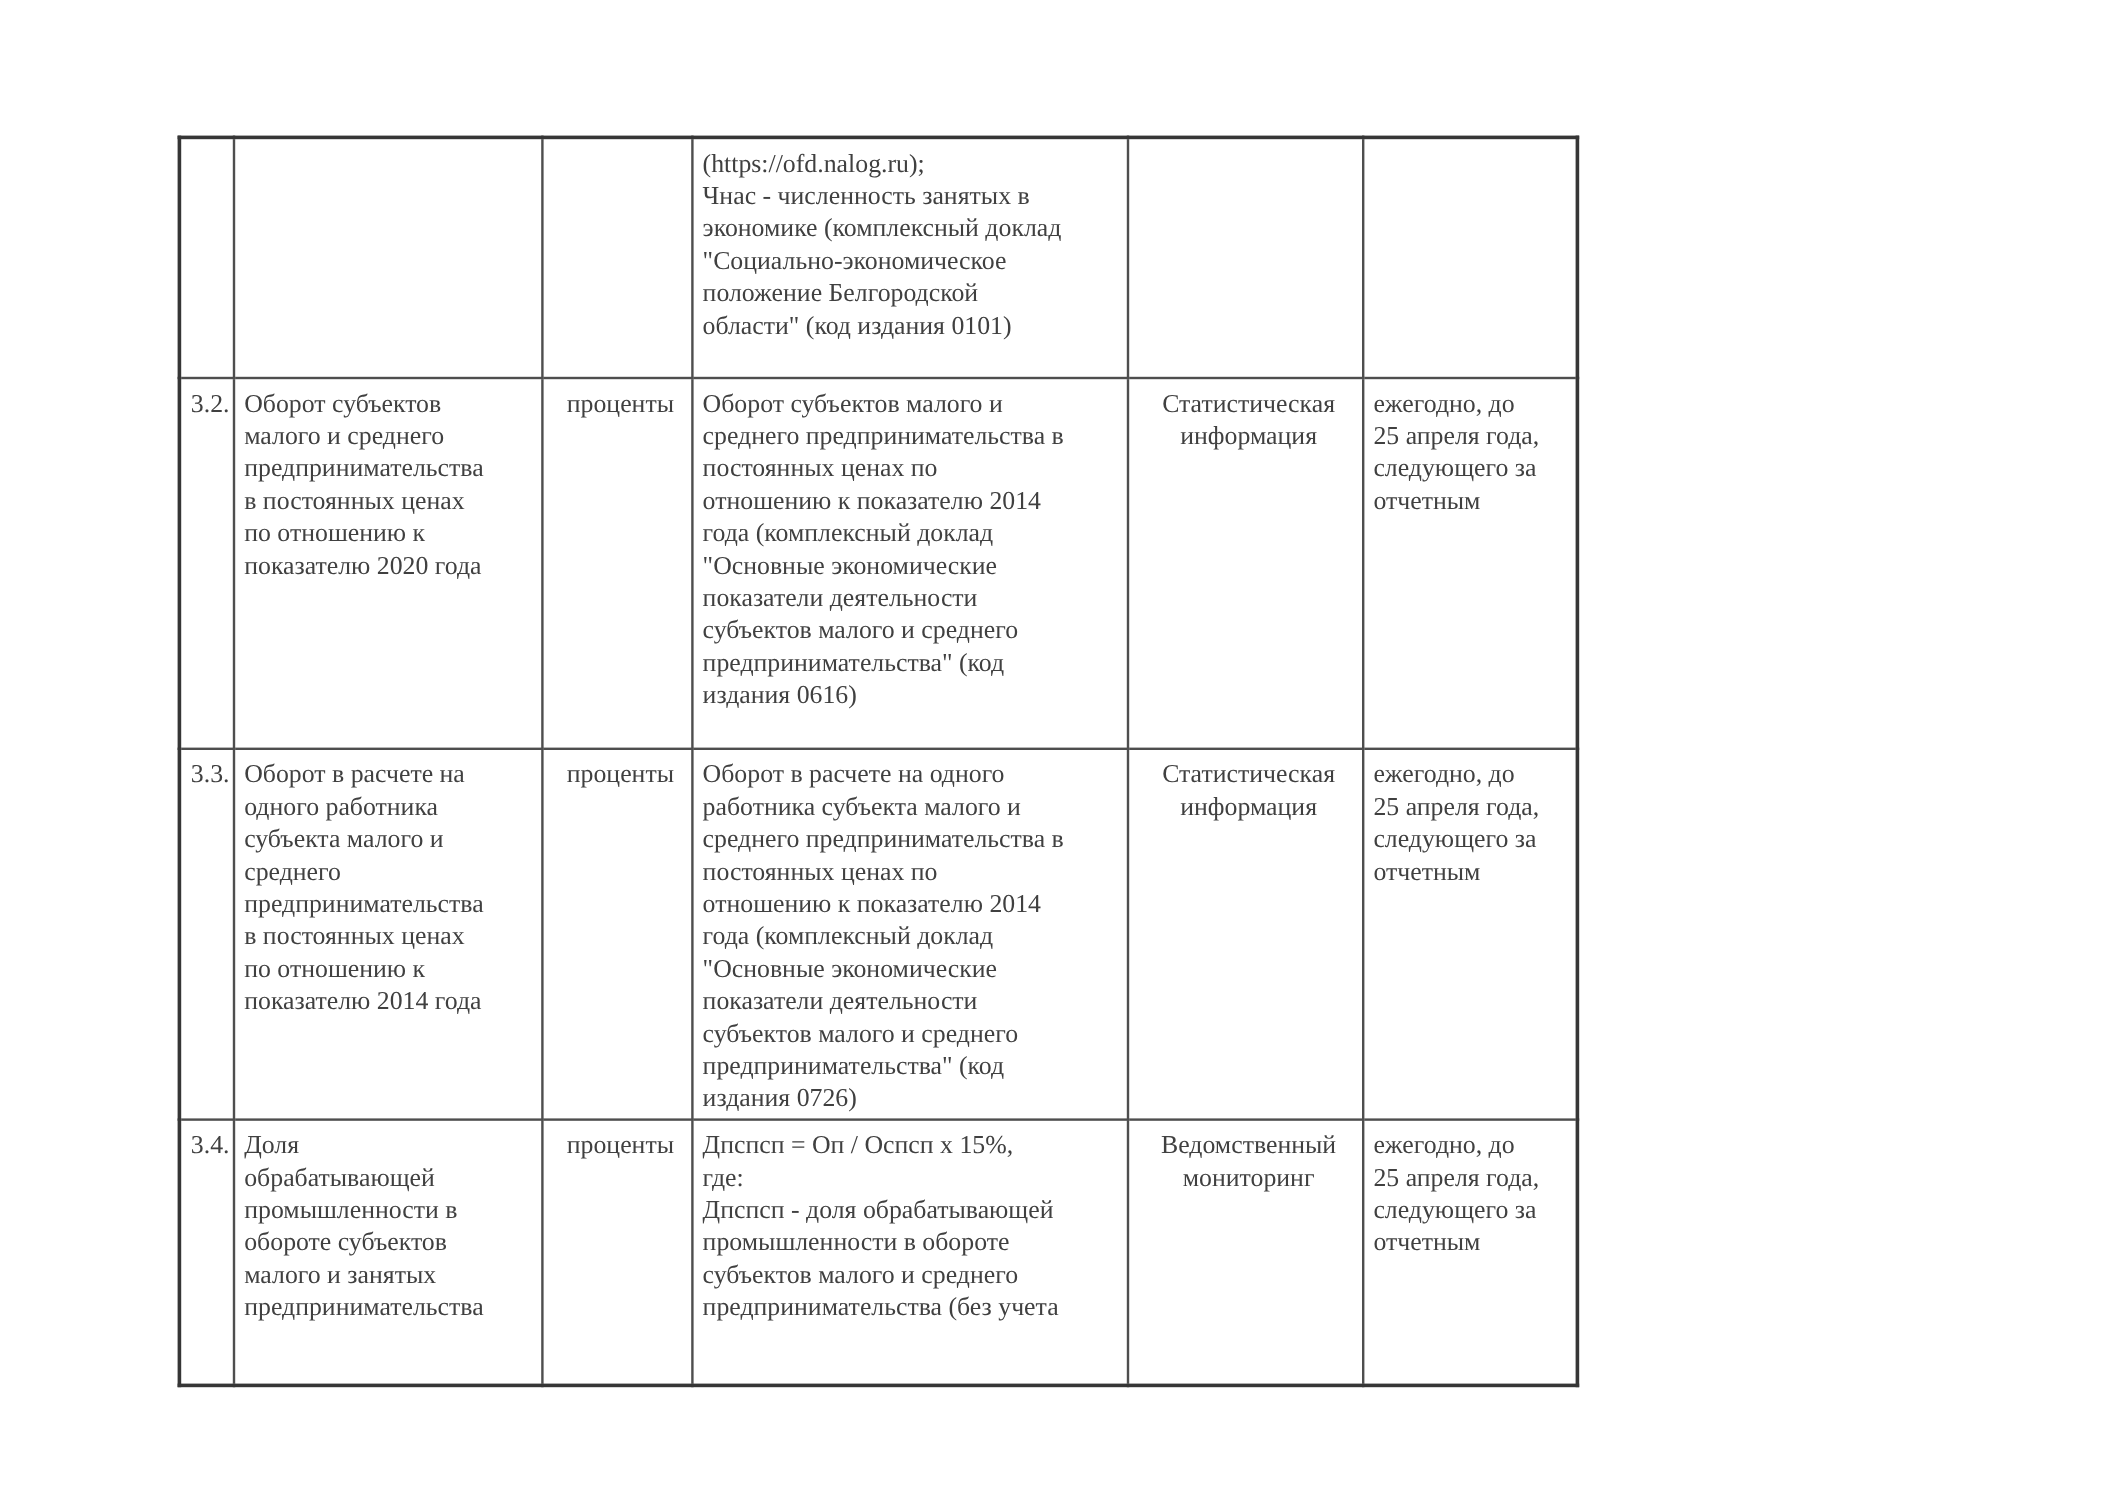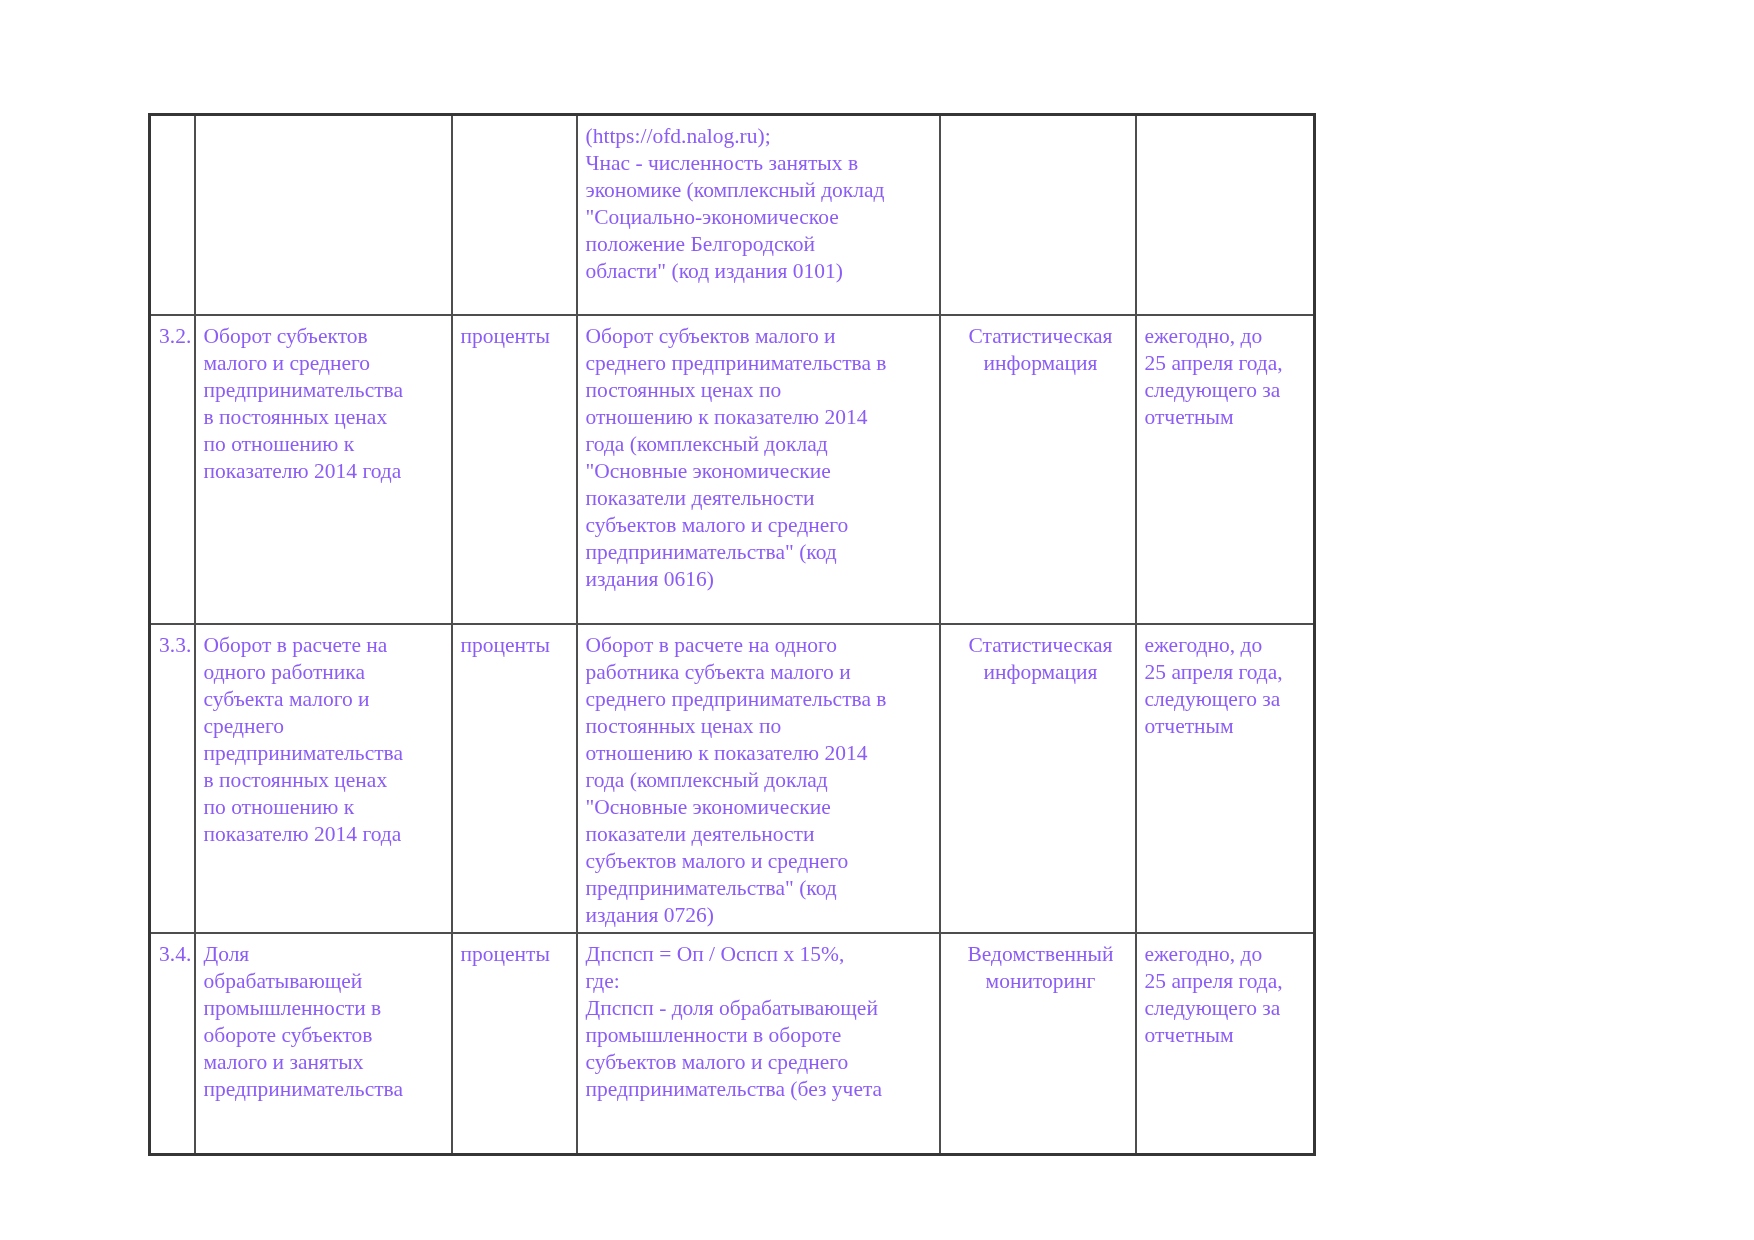--- a/index.html
+++ b/index.html
@@ -7,21 +7,21 @@
     padding: 0;
     background: #ffffff;
   }
   .page {
     position: relative;
     width: 1754px;
     height: 1240px;
     background: #ffffff;
     overflow: hidden;
     font-family: "Liberation Serif", "DejaVu Serif", serif;
-    color: #8b5cf6;
+    color: #404040;
   }
   table.doc-table {
     position: absolute;
     left: 148px;
     top: 113px;
     width: 1165px;
     height: 1043px;
     border-collapse: collapse;
     table-layout: fixed;
     border: 3px solid #363636;
@@ -29,21 +29,21 @@
   table.doc-table td {
     border: 2px solid #4e4e4e;
     vertical-align: top;
     font-size: 21.5px;
     line-height: 27px;
     white-space: pre;
     overflow: hidden;
     padding: 7px 2px 0 8px;
   }
   td.c-num    { padding-left: 4px; padding-right: 0; }
-  td.c-unit   { padding-left: 2px; }
+  td.c-unit   { text-align: center; padding-left: 2px; }
   td.c-source { text-align: center; padding-left: 2px; margin-top: 32px; }
   td.c-name   { padding-left: 8px; }
   td.c-formula{ padding-left: 8px; }
   td.c-period { padding-left: 7px; }
 </style>
 </head>
 <body>
 
 <div class="page">
   <table class="doc-table">
@@ -69,21 +69,21 @@
         <td class="c-source"></td>
         <td class="c-period"></td>
       </tr>
       <tr style="height:306px">
         <td class="c-num">3.2.</td>
         <td class="c-name">Оборот субъектов
 малого и среднего
 предпринимательства
 в постоянных ценах
 по отношению к
-показателю 2014 года</td>
+показателю 2020 года</td>
         <td class="c-unit">проценты</td>
         <td class="c-formula">Оборот субъектов малого и
 среднего предпринимательства в
 постоянных ценах по
 отношению к показателю 2014
 года (комплексный доклад
 "Основные экономические
 показатели деятельности
 субъектов малого и среднего
 предпринимательства" (код

